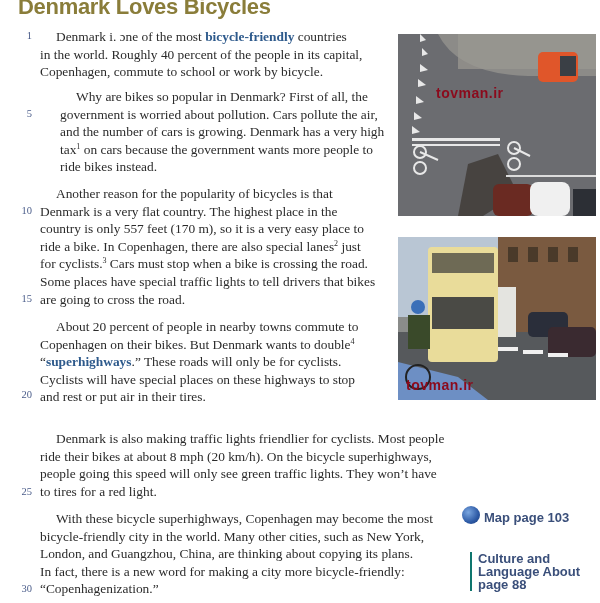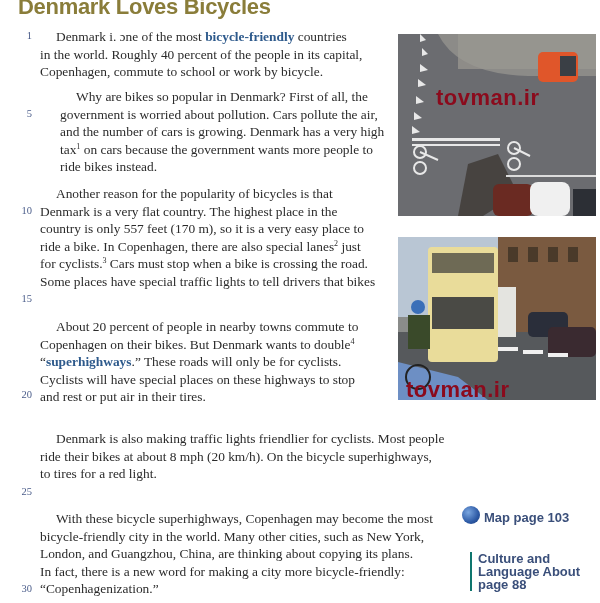--- a/index.html
+++ b/index.html
@@ -7,21 +7,21 @@
   .title { position:absolute; left:18px; top:-6px; font-family:"Liberation Sans", sans-serif; font-weight:bold; font-size:22px; color:#8a7d3a; letter-spacing:-0.3px; }
   .para { position:absolute; left:40px; font-size:13.4px; line-height:17.6px; margin:0; }
   .para .line { display:block; white-space:nowrap; }
   .para .line.indent { padding-left:16px; }
   .lnum { position:absolute; left:18px; font-size:10.5px; color:#4b5d8a; font-family:"Liberation Serif", serif; width:14px; text-align:right; }
   .vocab { color:#2e5a8c; font-weight:bold; }
   sup { font-size:8px; line-height:0; }
   .photo { position:absolute; overflow:hidden; }
   .photo1 { left:398px; top:34px; width:198px; height:182px; background:#6e6f72; }
   .photo2 { left:398px; top:237px; width:198px; height:163px; background:#8a8c8a; }
-  .wm { position:absolute; font-family:"Liberation Sans", sans-serif; font-weight:bold; font-size:22px; color:#8b0a1c; letter-spacing:0.5px; }
+  .wm { position:absolute; font-family:"Liberation Sans", sans-serif; font-weight:bold; font-size:14px; color:#8b0a1c; letter-spacing:0.5px; }
   .side { position:absolute; font-family:"Liberation Sans", sans-serif; font-size:13px; color:#3a4f7a; font-weight:bold; }
   .globe { position:absolute; left:462px; top:506px; width:18px; height:18px; border-radius:50%; background:radial-gradient(circle at 35% 35%, #7aa6e0, #2d5aa5 60%, #1b3a78); }
   .notes { position:absolute; left:461px; top:552px; border-left:2px solid #0f766e; padding-left:6px; line-height:13px;margin-left:9px; }
 </style>
 </head>
 <body>
 
 <div class="title">Denmark Loves Bicycles</div>
 
 <div id="article">
@@ -37,31 +37,33 @@
       <span class="line"><span>tax</span><sup>1</sup><span> on cars because the government wants more people to</span></span>
       <span class="line"><span>ride bikes instead.</span></span>
     </div>
     <div class="para" style="top: 185px;">
       <span class="line indent"><span>Another reason for the popularity of bicycles is that</span></span>
       <span class="line"><span>Denmark is a very flat country. The highest place in the</span></span>
       <span class="line"><span>country is only 557 feet (170 m), so it is a very easy place to</span></span>
       <span class="line"><span>ride a bike. In Copenhagen, there are also special lanes</span><sup>2</sup><span> just</span></span>
       <span class="line"><span>for cyclists.</span><sup>3</sup><span> Cars must stop when a bike is crossing the road.</span></span>
       <span class="line"><span>Some places have special traffic lights to tell drivers that bikes</span></span>
+      <span class="line"><span>are going to cross the road.</span></span>
     </div>
     <div class="para" style="top: 318px;">
       <span class="line indent"><span>About 20 percent of people in nearby towns commute to</span></span>
       <span class="line"><span>Copenhagen on their bikes. But Denmark wants to double</span><sup>4</sup></span>
       <span class="line"><span>“</span><span class="vocab">superhighways</span><span>.” These roads will only be for cyclists.</span></span>
       <span class="line"><span>Cyclists will have special places on these highways to stop</span></span>
       <span class="line"><span>and rest or put air in their tires.</span></span>
     </div>
     <div class="para" style="top: 430px;">
       <span class="line indent"><span>Denmark is also making traffic lights friendlier for cyclists. Most people</span></span>
       <span class="line"><span>ride their bikes at about 8 mph (20 km/h). On the bicycle superhighways,</span></span>
+      <span class="line"><span>people going this speed will only see green traffic lights. They won’t have</span></span>
       <span class="line"><span>to tires for a red light.</span></span>
     </div>
     <div class="para" style="top: 510px;">
       <span class="line indent"><span>With these bicycle superhighways, Copenhagen may become the most</span></span>
       <span class="line"><span>bicycle-friendly city in the world. Many other cities, such as New York,</span></span>
       <span class="line"><span>London, and Guangzhou, China, are thinking about copying its plans.</span></span>
       <span class="line"><span>In fact, there is a new word for making a city more bicycle-friendly:</span></span>
       <span class="line"><span>“Copenhagenization.”</span></span>
     </div>
   </div>

